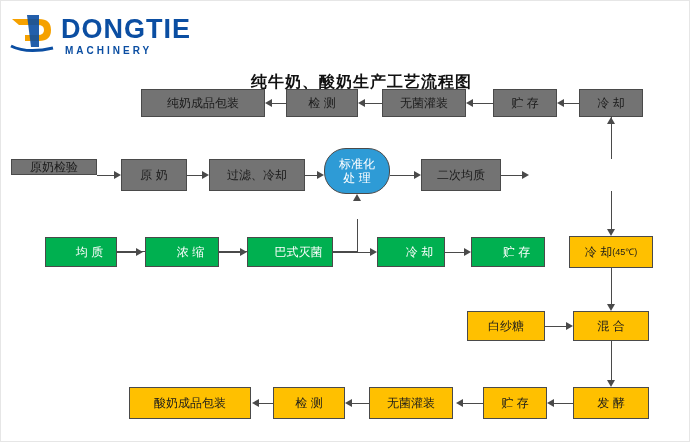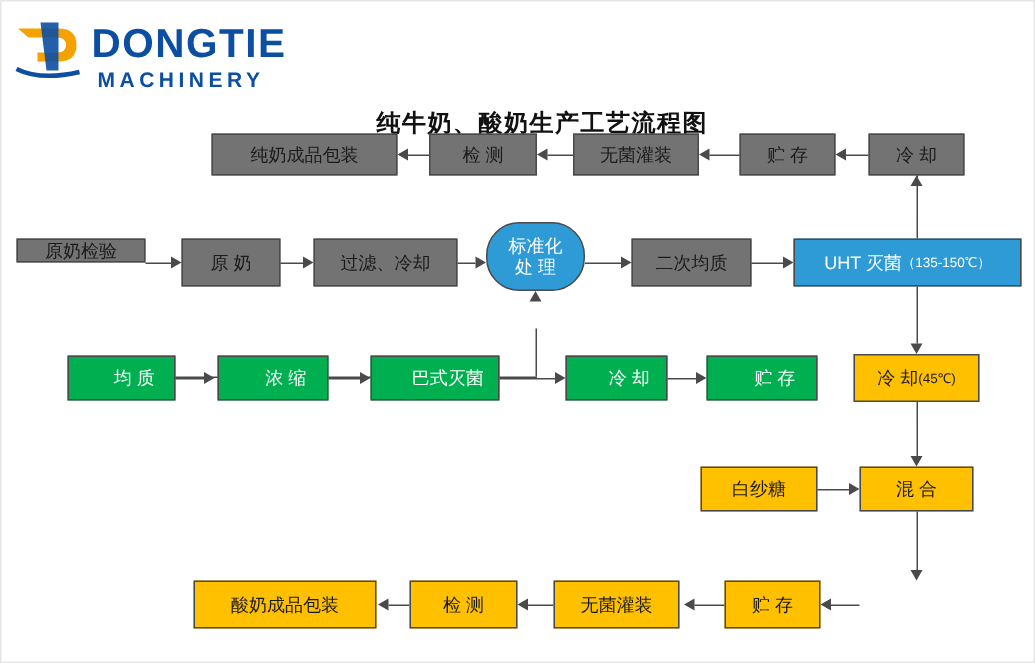--- a/index.html
+++ b/index.html
@@ -46,21 +46,21 @@
     letter-spacing: 1px;
     color: #0b4ea2;
     line-height: 28px;
   }
   .logo-sub {
     position: absolute;
     left: 56px;
     top: 34px;
     font-family: "Liberation Sans", sans-serif;
     font-weight: bold;
-    font-size: 14px;
+    font-size: 10px;
     letter-spacing: 3px;
     color: #0b4ea2;
   }
   
   .title {
     position: absolute;
     left: 250px;
     top: 33px;
     font-size: 16px;
     font-weight: bold;
@@ -185,24 +185,20 @@
   <div class="node yellow" style="left:208px; top:158px; width:96px; height:32px;">
     <span>过滤、冷却</span>
   </div>
   <div class="node blue two-line" style="left:323px; top:147px; width:66px; height:46px; flex-direction:column;border-radius:22px;">
     <span>标准化</span>
     <span>处 理</span>
   </div>
   <div class="node yellow" style="left:420px; top:158px; width:80px; height:32px;">
     <span>二次均质</span>
   </div>
-  <div class="node blue" style="left:528px; top:158px; width:152px; height:32px;">
-    <span>UHT 灭菌</span>
-      <span class="small">（135-150℃）</span>
-  </div>
 
   <div class="line h-line" style="left:96px; top:174px; width:17px;"></div>
   <div class="arrow arrow-right" style="left:113px; top:170px;"></div>
 
   <div class="line h-line" style="left:186px; top:174px; width:15px;"></div>
   <div class="arrow arrow-right" style="left:201px; top:170px;"></div>
 
   <div class="line h-line" style="left:304px; top:174px; width:12px;"></div>
   <div class="arrow arrow-right" style="left:316px; top:170px;"></div>
 
@@ -258,20 +254,23 @@
   <div class="node orange" style="left:572px; top:310px; width:76px; height:30px;">
     <span>混 合</span>
   </div>
 
   <div class="line v-line" style="left:610px; top:267px; height:36px;"></div>
   <div class="arrow arrow-down" style="left:606px; top:303px;"></div>
 
   <div class="line h-line" style="left:544px; top:325px; width:21px;"></div>
   <div class="arrow arrow-right" style="left:565px; top:321px;"></div>
 
+  <div class="node orange" style="left:572px; top:386px; width:76px; height:32px;">
+    <span>发 酵</span>
+  </div>
 
   <div class="line v-line" style="left:610px; top:340px; height:39px;"></div>
   <div class="arrow arrow-down" style="left:606px; top:379px;"></div>
 
   <div class="node orange" style="left:128px; top:386px; width:122px; height:32px;">
     <span>酸奶成品包装</span>
   </div>
   <div class="node orange" style="left:272px; top:386px; width:72px; height:32px;">
     <span>检 测</span>
   </div>

